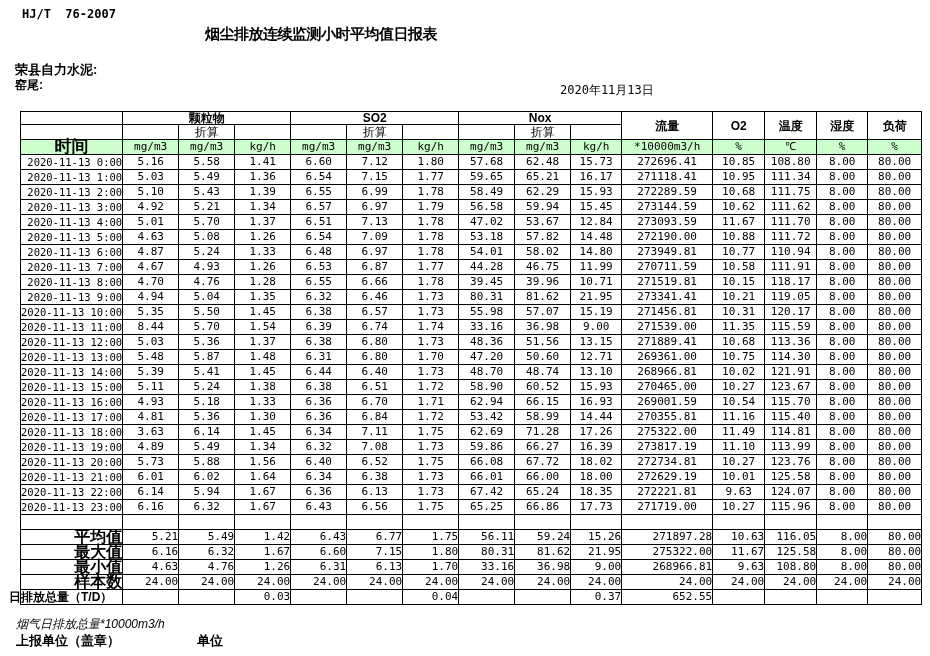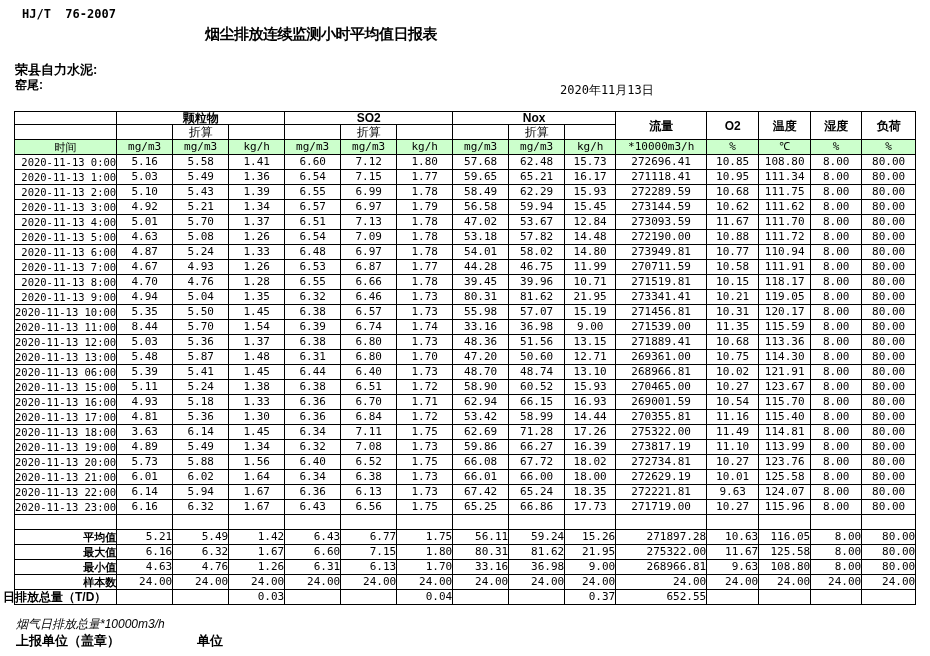--- a/index.html
+++ b/index.html
@@ -8,32 +8,32 @@
   .abs{position:absolute;white-space:pre;}
   .std{left:14px;top:7px;font-size:12px;font-weight:bold;font-family:"DejaVu Sans Mono",monospace;margin-left:8px;}
   .title{left:205px;top:25px;font-size:15px;font-weight:bold;letter-spacing:-0.5px;}
   .company{left:15px;top:61px;font-size:13px;font-weight:bold;}
   .location{left:15px;top:77px;font-size:12px;font-weight:bold;}
   .date{left:560px;top:82px;font-size:12px;font-family:"DejaVu Sans Mono",monospace;}
   .foot1{left:16px;top:616px;font-size:12px;font-style:italic;}
   .foot2{left:16px;top:632px;font-size:13px;font-weight:bold;}
   .foot3{left:197px;top:632px;font-size:13px;font-weight:bold;}
 
-  table#report{position:absolute;left:14px;top:111px;border-collapse:collapse;table-layout:fixed;
+  table#report{position:absolute;left:20px;top:111px;border-collapse:collapse;table-layout:fixed;
     font-family:"DejaVu Sans Mono",monospace;font-size:11px;}
   #report td{border:1px solid #000;height:14px;line-height:14px;padding:0;white-space:nowrap;}
   #report tr.group-row td{height:12px;line-height:12px;}
   .group-h{text-align:center;font-weight:bold;font-size:12px;font-family:"Liberation Sans",sans-serif;}
   .sub-h{text-align:center;font-weight:normal;font-size:12px;font-family:"Liberation Sans",sans-serif;}
   tr.units-row td{background:#ccffcc;text-align:center;}
-  .time-h{font-weight:normal;font-size:11px;font-family:"Liberation Sans",sans-serif;}
+  .time-h{font-weight:bold;font-size:17px;font-family:"Liberation Sans",sans-serif;}
   .time-cell{text-align:right;padding-right:2px;font-size:10.5px;overflow:hidden;}
   .num-cell{text-align:center;overflow:hidden;}
   .sum-cell{text-align:right;padding-right:2px;overflow:hidden;}
-  .sum-label{text-align:right;padding-right:2px;font-weight:bold;font-size:11px;
+  .sum-label{text-align:right;padding-right:2px;font-weight:bold;font-size:16px;
     font-family:"Liberation Sans",sans-serif;}
   .total-label{text-align:left;font-weight:bold;font-size:12px;text-indent:-12px;
     font-family:"Liberation Sans",sans-serif;overflow:visible;}
 </style>
 </head>
 <body>
 
 <div id="page">
   <div class="abs std">HJ/T  76-2007</div>
   <div class="abs title">烟尘排放连续监测小时平均值日报表</div>
@@ -334,21 +334,21 @@
           <td class="num-cell">47.20</td>
           <td class="num-cell">50.60</td>
           <td class="num-cell">12.71</td>
           <td class="num-cell">269361.00</td>
           <td class="num-cell">10.75</td>
           <td class="num-cell">114.30</td>
           <td class="num-cell">8.00</td>
           <td class="num-cell">80.00</td>
         </tr>
         <tr>
-          <td class="time-cell">2020-11-13 06:00</td>
+          <td class="time-cell">2020-11-13 14:00</td>
           <td class="num-cell">5.39</td>
           <td class="num-cell">5.41</td>
           <td class="num-cell">1.45</td>
           <td class="num-cell">6.44</td>
           <td class="num-cell">6.40</td>
           <td class="num-cell">1.73</td>
           <td class="num-cell">48.70</td>
           <td class="num-cell">48.74</td>
           <td class="num-cell">13.10</td>
           <td class="num-cell">268966.81</td>

